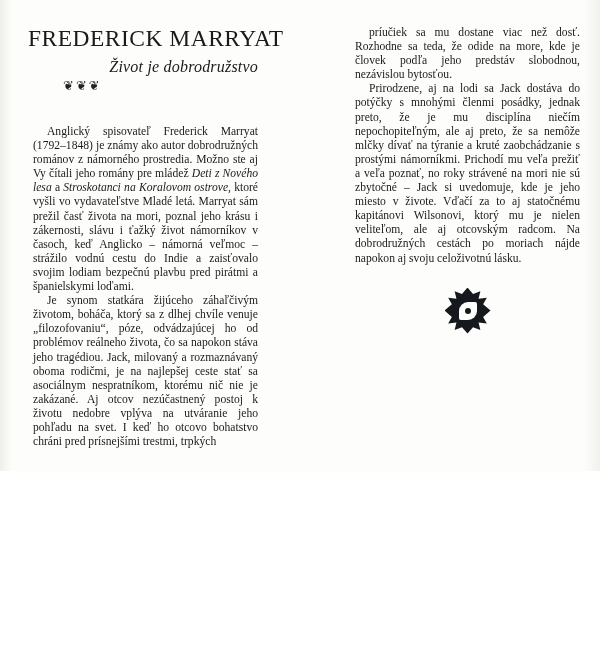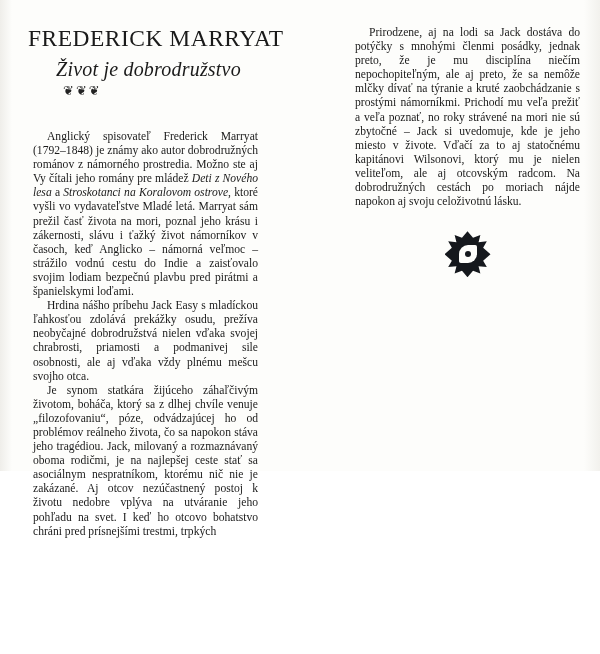--- a/index.html
+++ b/index.html
@@ -62,26 +62,26 @@
     letter-spacing: 0.5px;
     font-weight: 400;
     white-space: nowrap;
     text-align: left;
     margin-left: -5px;
     transform: scaleX(1.02);
     transform-origin: left center;
   }
   .book-title {
     font-family: "Liberation Serif", serif;
-    font-size: 20px;
+    font-size: 16px;
     font-style: italic;
     letter-spacing: 0.2px;
     margin-top: 6px;
     white-space: nowrap;
-    text-align: center;
+    text-align: right;
     margin-left: 6px;
   }
   .title-orn {
     margin-top: 2px;
     margin-left: 30px;
     text-align: left;
     font-size: 13px;
     letter-spacing: 2px;
     color: #222;
   }
@@ -156,27 +156,27 @@
 
     <div class="col col-left">
       <div class="title-block">
         <div class="author">FREDERICK MARRYAT</div>
         <div class="book-title">Život je dobrodružstvo</div>
         <div class="title-orn">❦❦❦</div>
       </div>
 
       <div class="body-text">
         <p class="first">Anglický spisovateľ Frederick Marryat (1792–1848) je známy ako autor dobrodružných románov z námorného prostredia. Možno ste aj Vy čítali jeho romány pre mládež <em>Deti z Nového lesa</em> a <em>Stroskotanci na Koralovom ostrove</em>, ktoré vyšli vo vydavateľstve Mladé letá. Marryat sám prežil časť života na mori, poznal jeho krásu i zákernosti, slávu i ťažký život námorníkov v časoch, keď Anglicko – námorná veľmoc – strážilo vodnú cestu do Indie a zaisťovalo svojim lodiam bezpečnú plavbu pred pirátmi a španielskymi loďami.</p>
-        <p>Hrdina nášho príbehu Jack Easy s mladíckou ľahkosťou zdolává prekážky osudu, prežíva neobyčajné dobrodružstvá nielen vďaka svojej chrabrosti, priamosti a podmanivej sile osobnosti, ale aj vďaka vždy plnému mešcu svojho otca.</p>
         <p>Je synom statkára žijúceho záhaľčivým životom, boháča, ktorý sa z dlhej chvíle venuje „filozofovaniu“, póze, odvádzajúcej ho od problémov reálneho života, čo sa napokon stáva jeho tragédiou. Jack, milovaný a rozmaznávaný oboma rodičmi, je na najlepšej ceste stať sa asociálnym nespratníkom, ktorému nič nie je zakázané. Aj otcov nezúčastnený postoj k životu nedobre vplýva na utváranie jeho pohľadu na svet. I keď ho otcovo bohatstvo chráni pred prísnejšími trestmi, trpkých</p>
       </div>
     </div>
 
     <div class="col col-right">
       <div class="body-text">
+        <p class="cont">príučiek sa mu dostane viac než dosť. Rozhodne sa teda, že odide na more, kde je človek podľa jeho predstáv slobodnou, nezávislou bytosťou.</p>
         <p>Prirodzene, aj na lodi sa Jack dostáva do potýčky s mnohými členmi posádky, jednak preto, že je mu disciplína niečím nepochopiteľným, ale aj preto, že sa nemôže mlčky dívať na týranie a kruté zaobchádzanie s prostými námorníkmi. Prichodí mu veľa prežiť a veľa poznať, no roky strávené na mori nie sú zbytočné – Jack si uvedomuje, kde je jeho miesto v živote. Vďačí za to aj statočnému kapitánovi Wilsonovi, ktorý mu je nielen veliteľom, ale aj otcovským radcom. Na dobrodružných cestách po moriach nájde napokon aj svoju celoživotnú lásku.</p>
       </div>
       <div class="ornament-wrap">
         <div class="ornament">
           <div class="core"></div>
           <div class="inner"></div>
           <div class="inner2"></div>
         </div>
       </div>
     </div>

